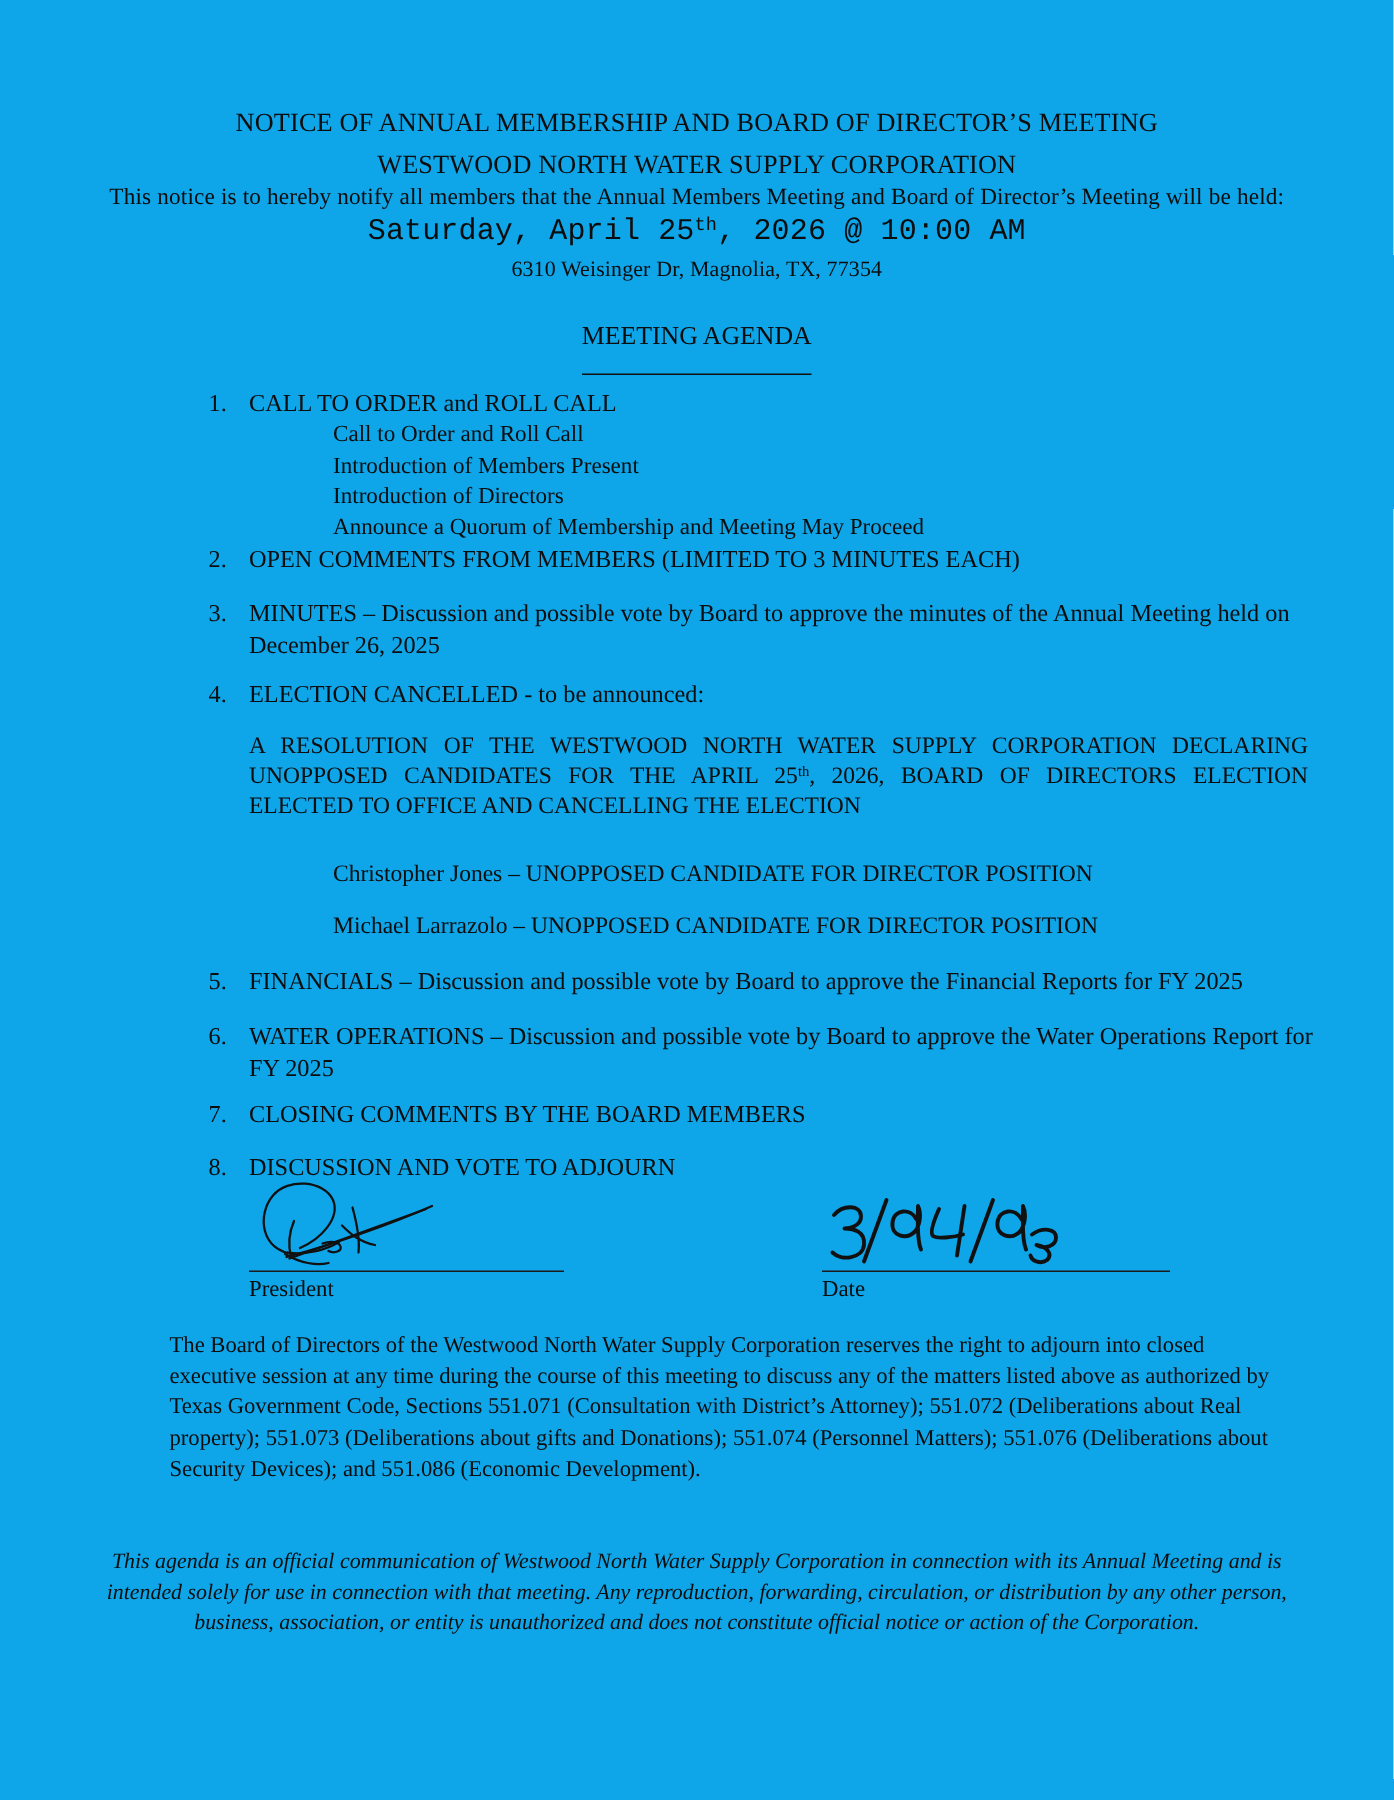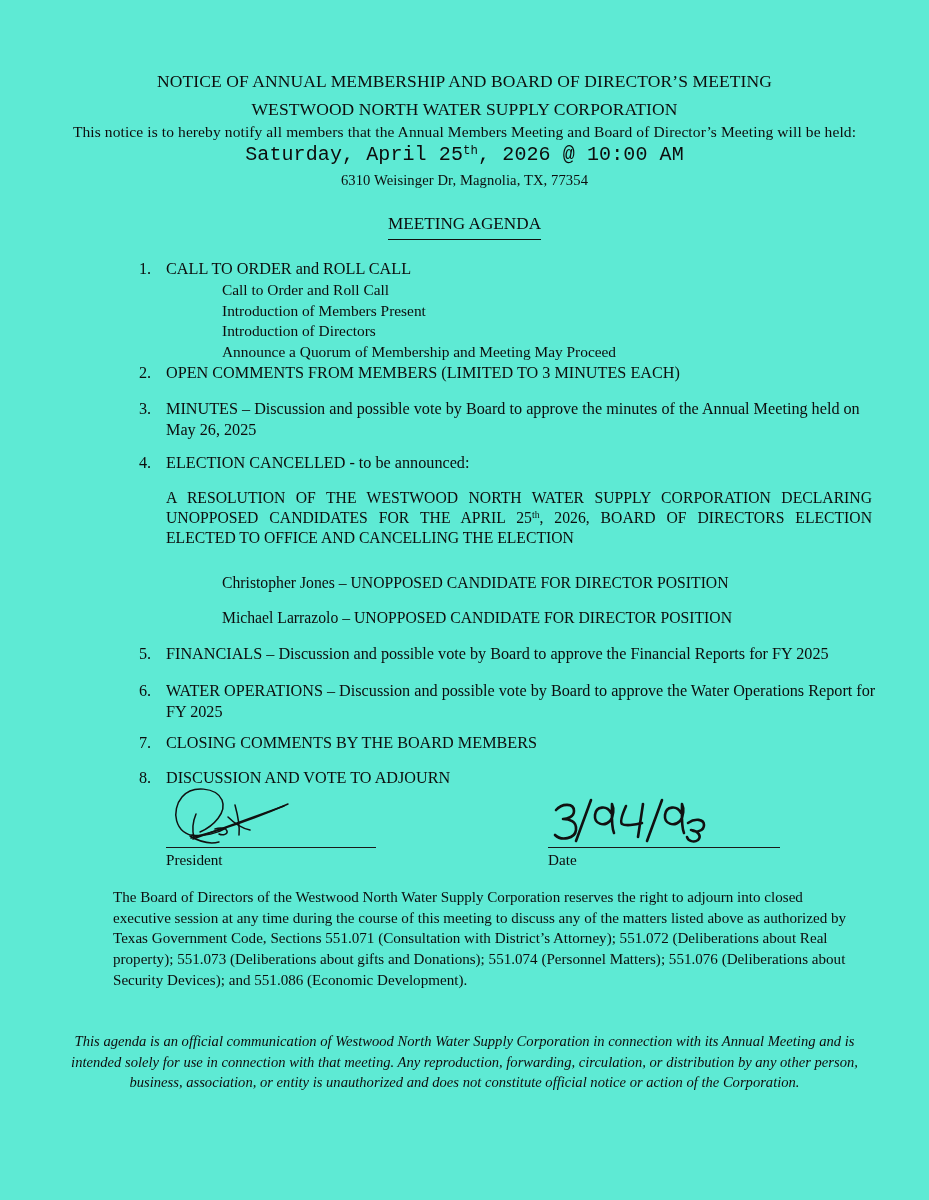--- a/index.html
+++ b/index.html
@@ -9,21 +9,21 @@
     background: #ffffff;
   }
   body {
     font-family: "Liberation Serif", "DejaVu Serif", serif;
     color: #0d0d0d;
   }
   .page {
     position: relative;
     width: 929px;
     height: 1200px;
-    background: #5eead4;
+    background: #0ea5e9;
     overflow: hidden;
     box-sizing: border-box;
   }
   .sheet {
     position: absolute;
     left: 0;
     top: 0;
     width: 929px;
     height: 1200px;
   }
@@ -53,21 +53,21 @@
   .agenda-title {
     position: absolute;
     left: 57px;
     top: 214px;
     width: 815px;
     text-align: center;
     font-size: 17.2px;
   }
   .agenda-title span.u {
     border-bottom: 1.3px solid #111;
-    padding-bottom: 6px;
+    padding-bottom: 16px;
   }
 
   
   .item {
     position: absolute;
     left: 139px;
     width: 740px;
     font-size: 16.2px;
     line-height: 1.30;
   }
@@ -209,21 +209,21 @@
       <span class="sub">Announce a Quorum of Membership and Meeting May Proceed</span>
     </div>
 
     <div class="item item-2">
       <span class="num">2.</span>
       <span class="body">OPEN COMMENTS FROM MEMBERS (LIMITED TO 3 MINUTES EACH)</span>
     </div>
 
     <div class="item item-3">
       <span class="num">3.</span>
-      <span class="body">MINUTES – Discussion and possible vote by Board to approve the minutes of the Annual Meeting held on May 26, 2025</span>
+      <span class="body">MINUTES – Discussion and possible vote by Board to approve the minutes of the Annual Meeting held on December 26, 2025</span>
     </div>
 
     <div class="item item-4">
       <span class="num">4.</span>
       <span class="body">ELECTION CANCELLED - to be announced:</span>
     </div>
 
     <div class="resolution">
       <span class="rbody"><span>A RESOLUTION OF THE WESTWOOD NORTH WATER SUPPLY CORPORATION DECLARING UNOPPOSED CANDIDATES FOR THE APRIL 25</span><sup class="ord">th</sup><span>, 2026, BOARD OF DIRECTORS ELECTION ELECTED TO OFFICE AND CANCELLING THE ELECTION</span></span>
     </div>

